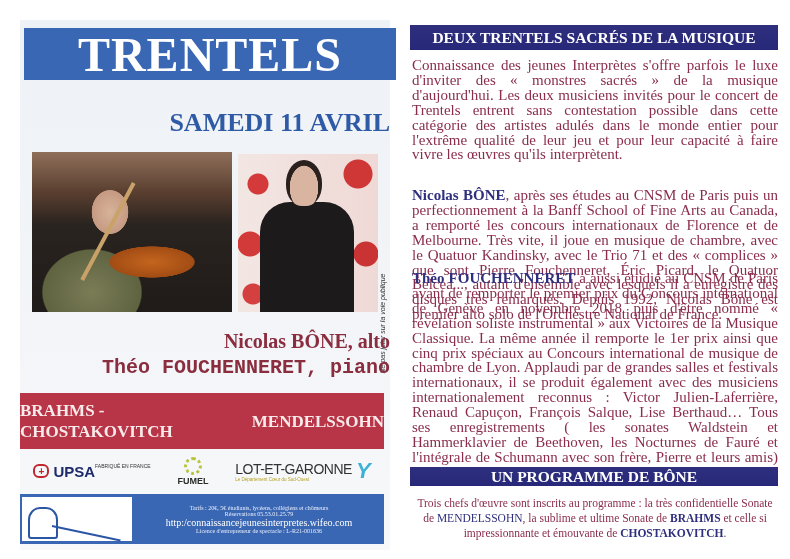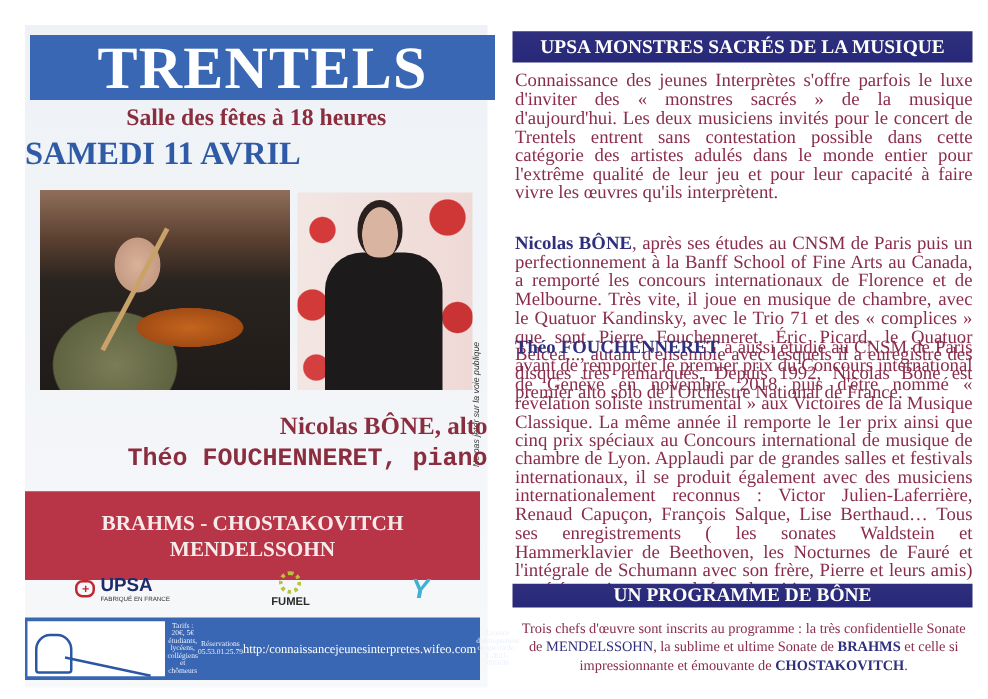--- a/index.html
+++ b/index.html
@@ -18,21 +18,21 @@
     }
     .title-band span {
       color: #ffffff; font-family: "Liberation Serif", serif; font-weight: bold;
       font-size: 48px; letter-spacing: 1px;
     }
     .venue {
       position: absolute; left: 0; top: 64px; width: 370px; text-align: center;
       color: #8a2d3e; font-size: 19px; font-weight: bold;
     }
     .date {
-      position: absolute; left: 0; top: 88px; width: 370px; text-align: left;
+      position: absolute; left: 0; top: 88px; width: 370px; text-align: right;
       color: #2f5aa6; font-size: 26px; font-weight: bold;
     }
     .photo-left {
       position: absolute; left: 12px; top: 132px; width: 200px; height: 160px;
       background:
         radial-gradient(ellipse 30px 36px at 78px 60px, #d8b29a 0%, #c59a82 60%, transparent 62%),
         radial-gradient(ellipse 60px 22px at 120px 110px, #c4651e 0%, #a24c14 70%, transparent 72%),
         radial-gradient(ellipse 70px 60px at 60px 140px, #7a7c56 0%, #5f6340 70%, transparent 72%),
         linear-gradient(180deg, #8f6f5a 0%, #5a3f30 25%, #2a2420 45%, #1f1b18 100%);
       overflow: hidden;
@@ -71,38 +71,38 @@
       font-size: 7px; color: #333;
     }
     .artist-line {
       position: absolute; left: 0; width: 370px; text-align: right;
       color: #8a2d3e; font-weight: bold; font-size: 20px;
     }
     .artist-line.l1 { top: 310px; }
     .artist-line.l2 { top: 336px; font-family: Liberation Mono, monospace; }
 
     .program-band {
-      position: absolute; left: 0; top: 373px; width: 364px; height: 71px;
+      position: absolute; left: 0; top: 373px; width: 364px; height: 56px;
       background: #b83447;
-      display: flex; flex-direction: column; align-items: center; justify-content: center; text-align: center;
+      display: flex; flex-direction: row; align-items: center; justify-content: center;
     }
     .program-band span {
       color: #f7eaea; font-weight: bold; font-size: 17px; line-height: 21px;
     }
     .sponsors {
       position: absolute; left: 0; top: 430px; width: 364px; height: 42px;
       display: flex; align-items: center; justify-content: space-around;
     }
     .logo { display: flex; align-items: center; gap: 4px; }
     .logo-upsa .mark {
       width: 16px; height: 14px; border: 2px solid #c2262f; border-radius: 6px;
       display: flex; align-items: center; justify-content: center;
       color: #c2262f; font: bold 10px "Liberation Sans", sans-serif;
     }
-    .logo-upsa .text { display: flex; flex-direction: column; line-height: 1; }
+    .logo-upsa .text { display: flex; flex-direction: row; line-height: 1; }
     .logo-upsa .name { font: bold 15px "Liberation Sans", sans-serif; color: #1f2a6b; }
     .logo-upsa .sub { font: 5px "Liberation Sans", sans-serif; color: #333; }
     .logo-fumel { flex-direction: column; gap: 1px; }
     .logo-fumel .mark {
       width: 18px; height: 18px; border-radius: 50%;
       border: 3px dotted #b7c43a;
     }
     .logo-fumel .name { font: bold 9px "Liberation Sans", sans-serif; color: #2b2b2b; }
     .logo-lot { display: flex; align-items: center; gap: 4px; }
     .logo-lot .text { display: flex; flex-direction: column; line-height: 1; }
@@ -123,21 +123,21 @@
     .footer-card .tree {
       position: absolute; left: 6px; top: 10px; width: 30px; height: 32px;
       border: 2px solid #2b56a4; border-radius: 40% 40% 10% 10%;
     }
     .footer-card .branch {
       position: absolute; left: 30px; top: 28px; width: 70px; height: 2px;
       background: #2b56a4; transform: rotate(12deg); transform-origin: left;
     }
     .footer-text {
       position: absolute; left: 114px; top: 2px; width: 250px; height: 46px;
-      display: flex; align-items: center; justify-content: space-between;
+      display: flex; flex-direction: column; align-items: center; justify-content: center;
       color: #e8eefc; text-align: center;
     }
     .footer-text .small { font-size: 6px; }
     .footer-text .url { font-size: 10px; color: #ffffff; }
 
     
     .article { position: absolute; left: 405px; top: 0; width: 385px; height: 559px; }
     .section-header {
       position: absolute; left: 5px; width: 368px;
       background: linear-gradient(180deg, #2f2f7e 0%, #28287a 100%);
@@ -160,21 +160,20 @@
     .para.p4 .hl { color: #2f2f7e; font-weight: bold; }
     .para.p4 .hl-plain { color: #2f2f7e; }
   </style>
 </head>
 <body>
 
 <div class="poster">
   <div class="title-band">
     <span>TRENTELS</span>
   </div>
-  <div class="venue">Salle des fêtes à 18 heures</div>
   <div class="date">SAMEDI 11 AVRIL</div>
 
   <div class="photo-left">
     <div class="bow"></div>
   </div>
   <div class="photo-right">
     <div class="pianist-body"></div>
     <div class="pianist-head"></div>
   </div>
   <div class="vertical-note">
@@ -195,40 +194,44 @@
       <div class="text">
         <span class="name">UPSA</span>
         <span class="sub">FABRIQUÉ EN FRANCE</span>
       </div>
     </div>
     <div class="logo logo-fumel">
       <div class="mark"></div>
       <span class="name">FUMEL</span>
     </div>
     <div class="logo logo-lot">
+      <div class="text">
+        <span class="name">LOT-ET-GARONNE</span>
+        <span class="sub">Le Département Cœur du Sud-Ouest</span>
+      </div>
       <span class="y">Y</span>
     </div>
   </div>
 
   <div class="footer-band">
     <div class="footer-card">
       <div class="tree"></div>
       <div class="branch"></div>
     </div>
     <div class="footer-text">
       <span class="small">Tarifs : 20€, 5€ étudiants, lycéens, collégiens et chômeurs</span>
       <span class="small">Réservations 05.53.01.25.79</span>
       <span class="url">http:/connaissancejeunesinterpretes.wifeo.com</span>
       <span class="small">Licence d'entrepreneur de spectacle : L-R21-001636</span>
     </div>
   </div>
 </div>
 
 <div class="article">
-  <div class="section-header h1">UPSA MONSTRES SACRÉS DE LA MUSIQUE</div>
+  <div class="section-header h1">DEUX TRENTELS SACRÉS DE LA MUSIQUE</div>
 
   <p class="para p1">Connaissance des jeunes Interprètes s'offre parfois le luxe d'inviter des « monstres sacrés » de la musique d'aujourd'hui. Les deux musiciens invités pour le concert de Trentels entrent sans contestation possible dans cette catégorie des artistes adulés dans le monde entier pour l'extrême qualité de leur jeu et pour leur capacité à faire vivre les œuvres qu'ils interprètent.</p>
 
   <p class="para p2"><span class="name">Nicolas BÔNE</span><span>, après ses études au CNSM de Paris puis un perfectionnement à la Banff School of Fine Arts au Canada, a remporté les concours internationaux de Florence et de Melbourne.  Très vite, il joue en musique de chambre, avec le Quatuor Kandinsky, avec le Trio 71 et des « complices » que sont Pierre Fouchenneret, Éric Picard, le Quatuor Belcea..., autant d'ensemble avec lesquels il a enregistré des disques très remarqués. Depuis 1992, Nicolas Bône est premier alto solo de l'Orchestre National de France.</span></p>
 
   <p class="para p3"><span class="name">Théo FOUCHENNERET</span><span> a aussi étudié au CNSM de Paris avant de remporter le premier prix du Concours international de Genève en novembre 2018 puis d'être nommé « révélation soliste instrumental » aux Victoires de la Musique Classique. La même année il remporte le 1er prix ainsi que cinq prix spéciaux au Concours international de musique de chambre de Lyon. Applaudi par de grandes salles et festivals internationaux, il se produit également avec des musiciens internationalement reconnus : Victor Julien-Laferrière, Renaud Capuçon, François Salque, Lise Berthaud… Tous ses enregistrements ( les sonates Waldstein et Hammerklavier de Beethoven, les Nocturnes de Fauré et l'intégrale de Schumann avec son frère, Pierre et leurs amis) ont été unanimement salué par la critique.</span></p>
 
   <div class="section-header h2">UN PROGRAMME DE BÔNE</div>
 
   <p class="para p4"><span>Trois chefs d'œuvre sont inscrits au programme : la très confidentielle Sonate de </span><span class="hl-plain">MENDELSSOHN</span><span>, la  sublime et ultime Sonate de </span><span class="hl">BRAHMS</span><span> et celle si impressionnante et émouvante de </span><span class="hl">CHOSTAKOVITCH</span><span>.</span></p>

